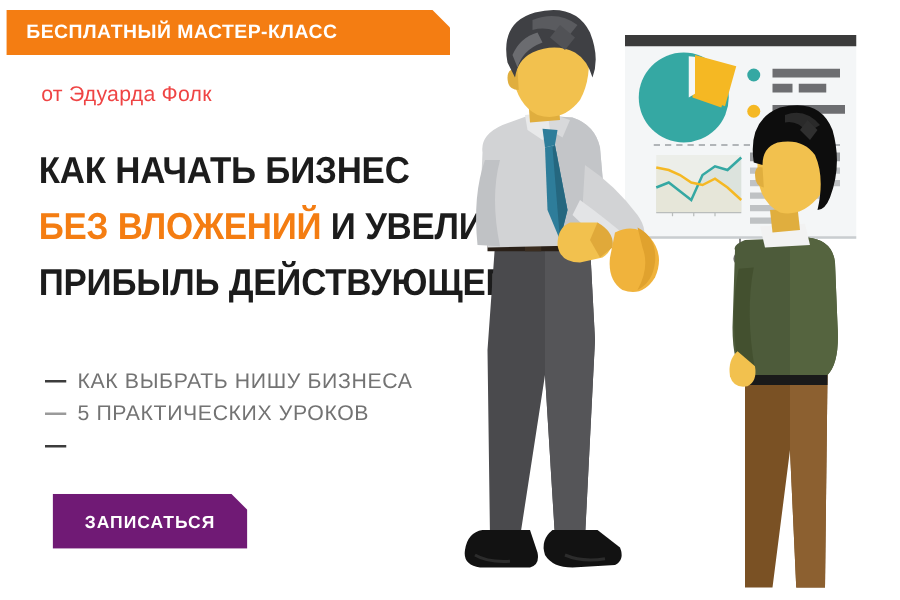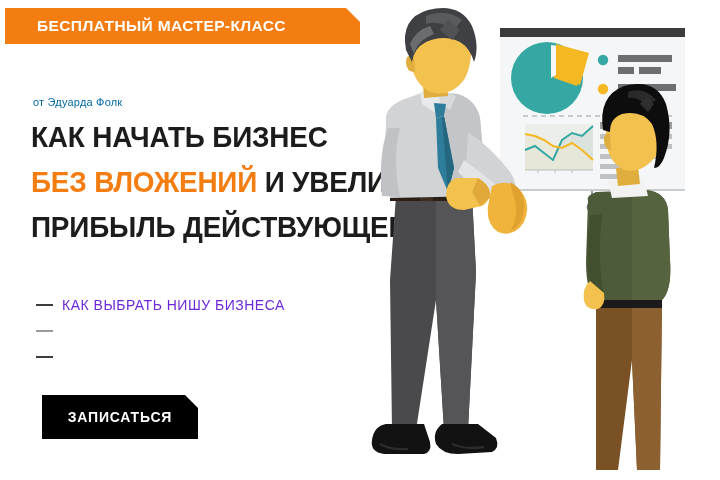--- a/index.html
+++ b/index.html
@@ -29,30 +29,30 @@
     display: flex;
     align-items: center;
     -webkit-clip-path: polygon(0 0, 100% 0, 100% 100%, 0 100%);
     clip-path: polygon(0 0, calc(100% - 14px) 0, 100% 14px, 100% 100%, 0 100%);
   }
   .ribbon-label {
     color: #ffffff;
     font-size: 15.5px;
     font-weight: bold;
     letter-spacing: 0.4px;
-    padding-left: 32px;
+    padding-left: 16px;
     white-space: nowrap;
   }
 
   .author {
     position: absolute;
     left: 33px;
-    top: 96px;
-    font-size: 11px;
-    color: #0369a1;
+    top: 66px;
+    font-size: 17px;
+    color: #ef4444;
     letter-spacing: 0.2px;
   }
 
   .headline {
     position: absolute;
     left: 31px;
     top: 114px;
     width: 400px;
   }
   .headline-line {
@@ -79,34 +79,34 @@
   }
   .bullet-dash {
     width: 17px;
     height: 2px;
     background: #3c3c3c;
     margin-right: 9px;
     flex: 0 0 auto;
   }
   .bullet:nth-child(2) .bullet-dash { background: #9a9a9a; }
   .bullet-text {
-    font-size: 14px;
-    color: #6d28d9;
+    font-size: 17px;
+    color: #737373;
     letter-spacing: 0.5px;
     white-space: nowrap;
     text-align: right;
   }
 
   .cta {
     position: absolute;
     left: 42px;
     top: 395px;
     width: 156px;
     height: 44px;
-    background: #000000;
+    background: #701a75;
     border: none;
     cursor: pointer;
     display: flex;
     align-items: center;
     justify-content: center;
     padding: 0;
     clip-path: polygon(0 0, calc(100% - 13px) 0, 100% 13px, 100% 100%, 0 100%);
   }
   .cta-label {
     color: #ffffff;
@@ -144,20 +144,21 @@
     <div class="headline-line">ПРИБЫЛЬ ДЕЙСТВУЮЩЕГО</div>
   </div>
 
   <div class="bullets">
     <div class="bullet">
       <span class="bullet-dash"></span>
       <span class="bullet-text">КАК ВЫБРАТЬ НИШУ БИЗНЕСА</span>
     </div>
     <div class="bullet">
       <span class="bullet-dash"></span>
+      <span class="bullet-text">5 ПРАКТИЧЕСКИХ УРОКОВ</span>
     </div>
     <div class="bullet">
       <span class="bullet-dash"></span>
     </div>
   </div>
 
   <button class="cta">
     <span class="cta-label">ЗАПИСАТЬСЯ</span>
   </button>
 

